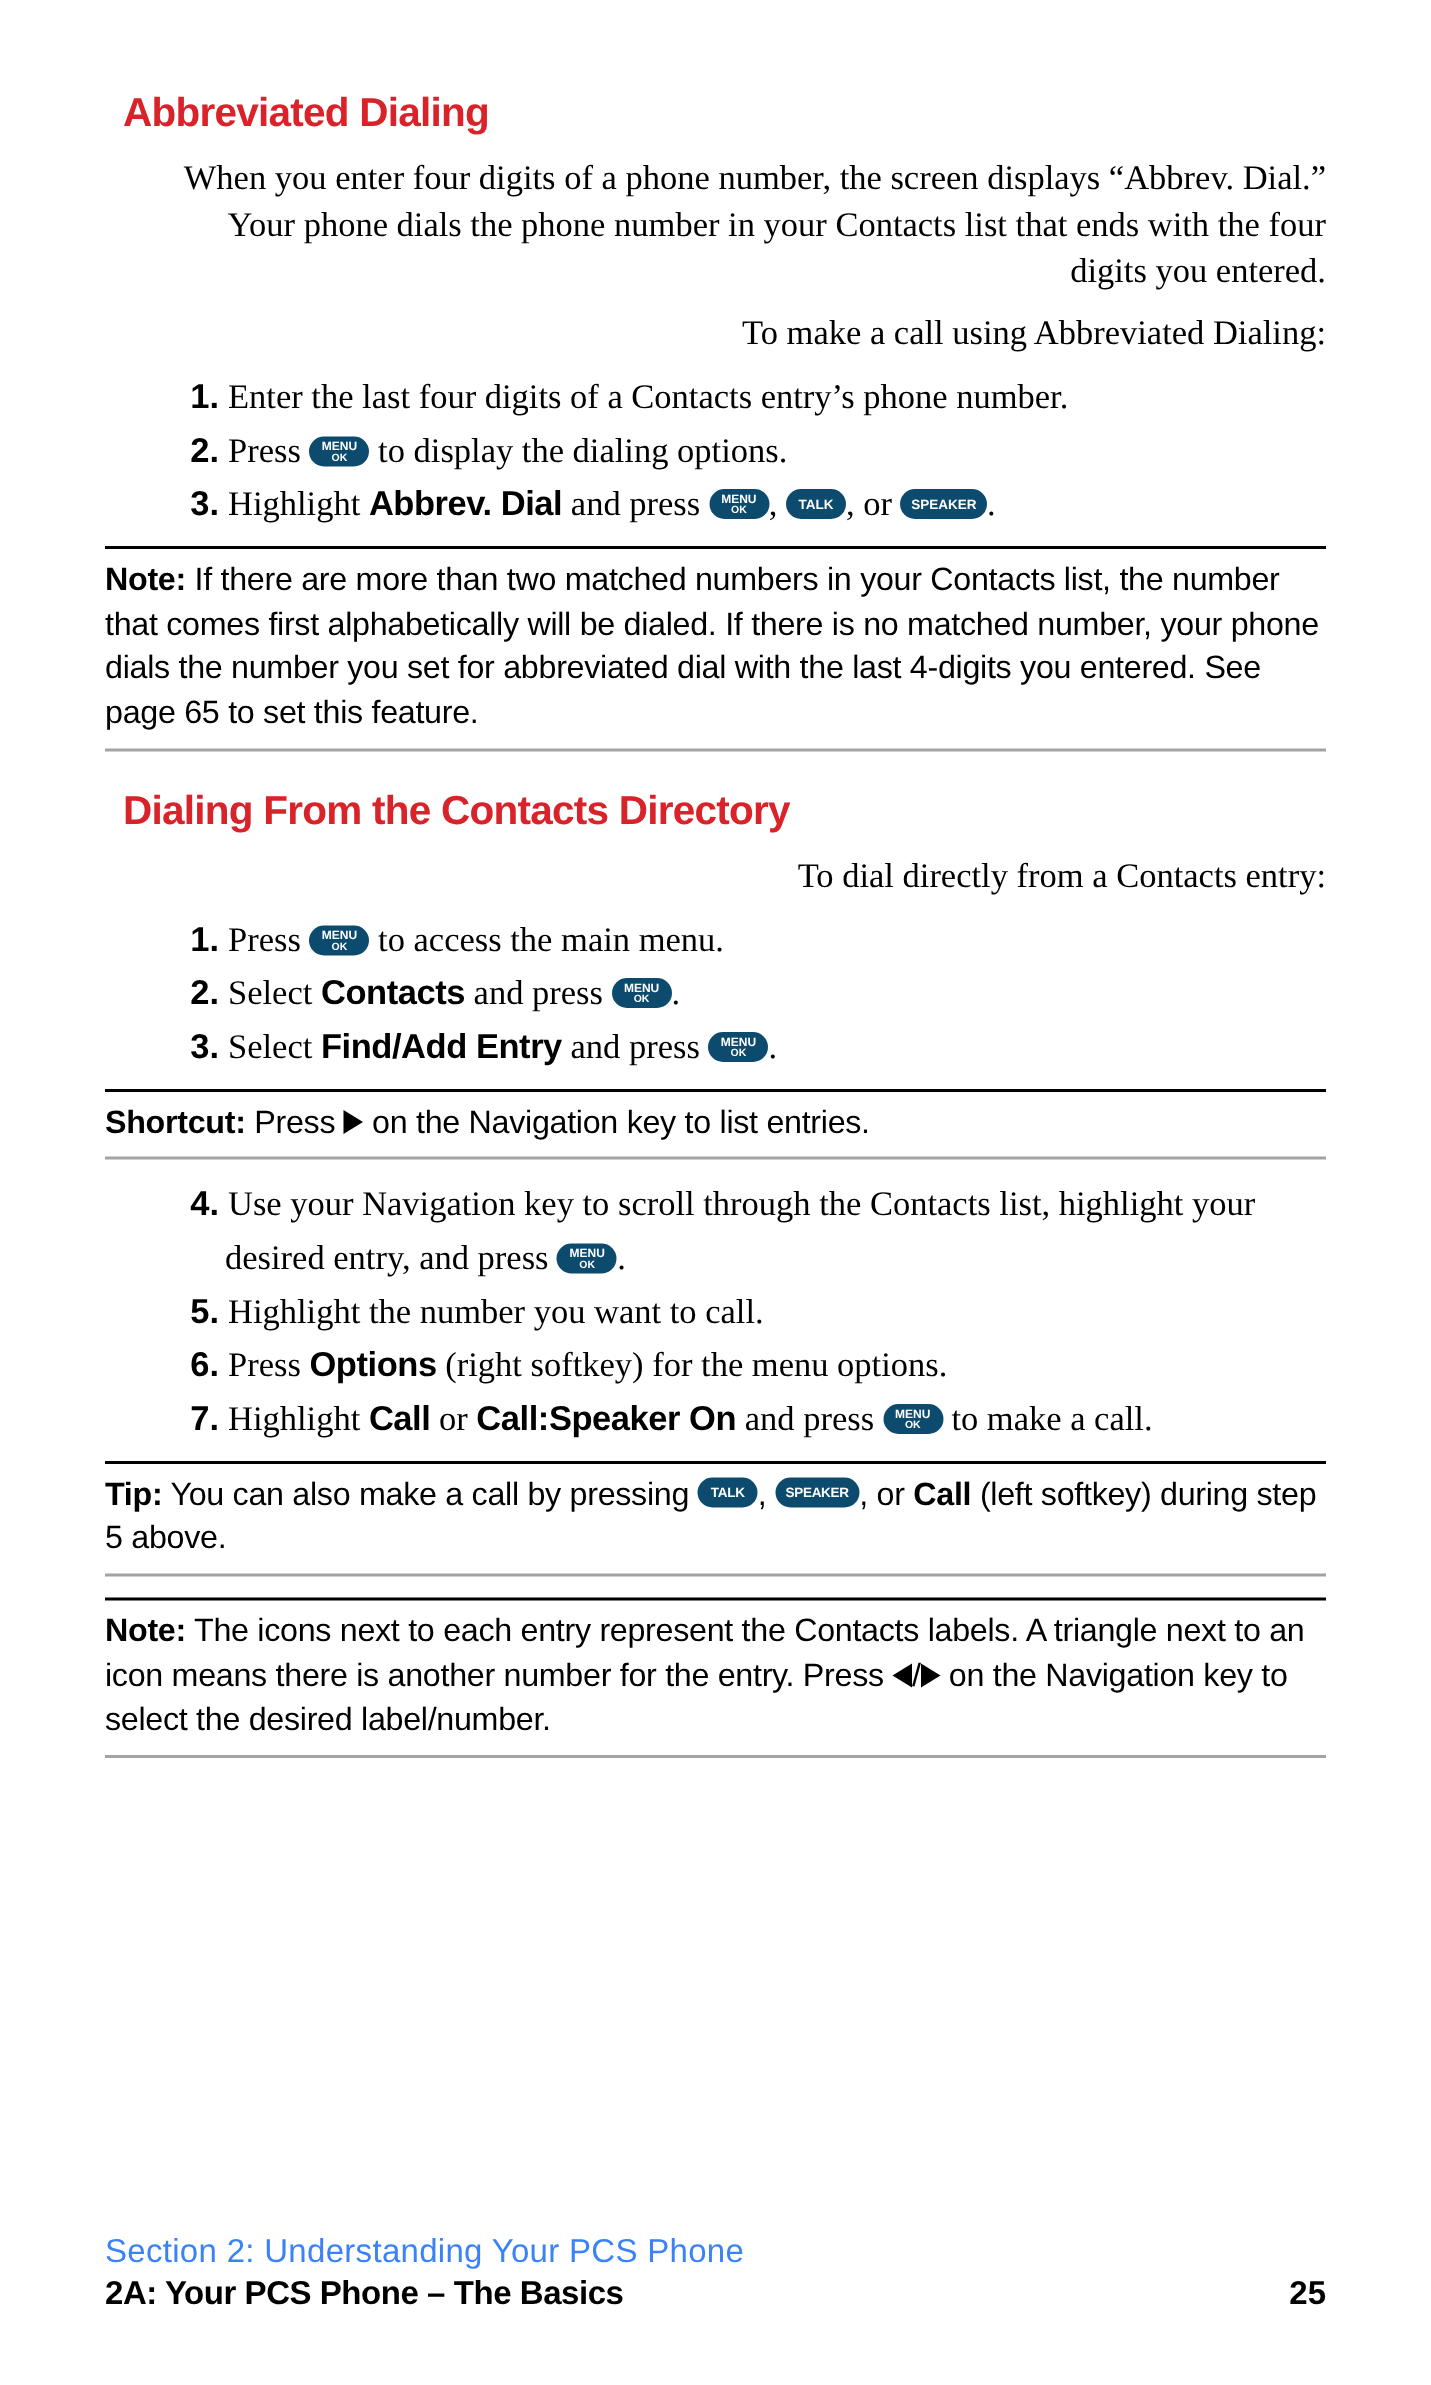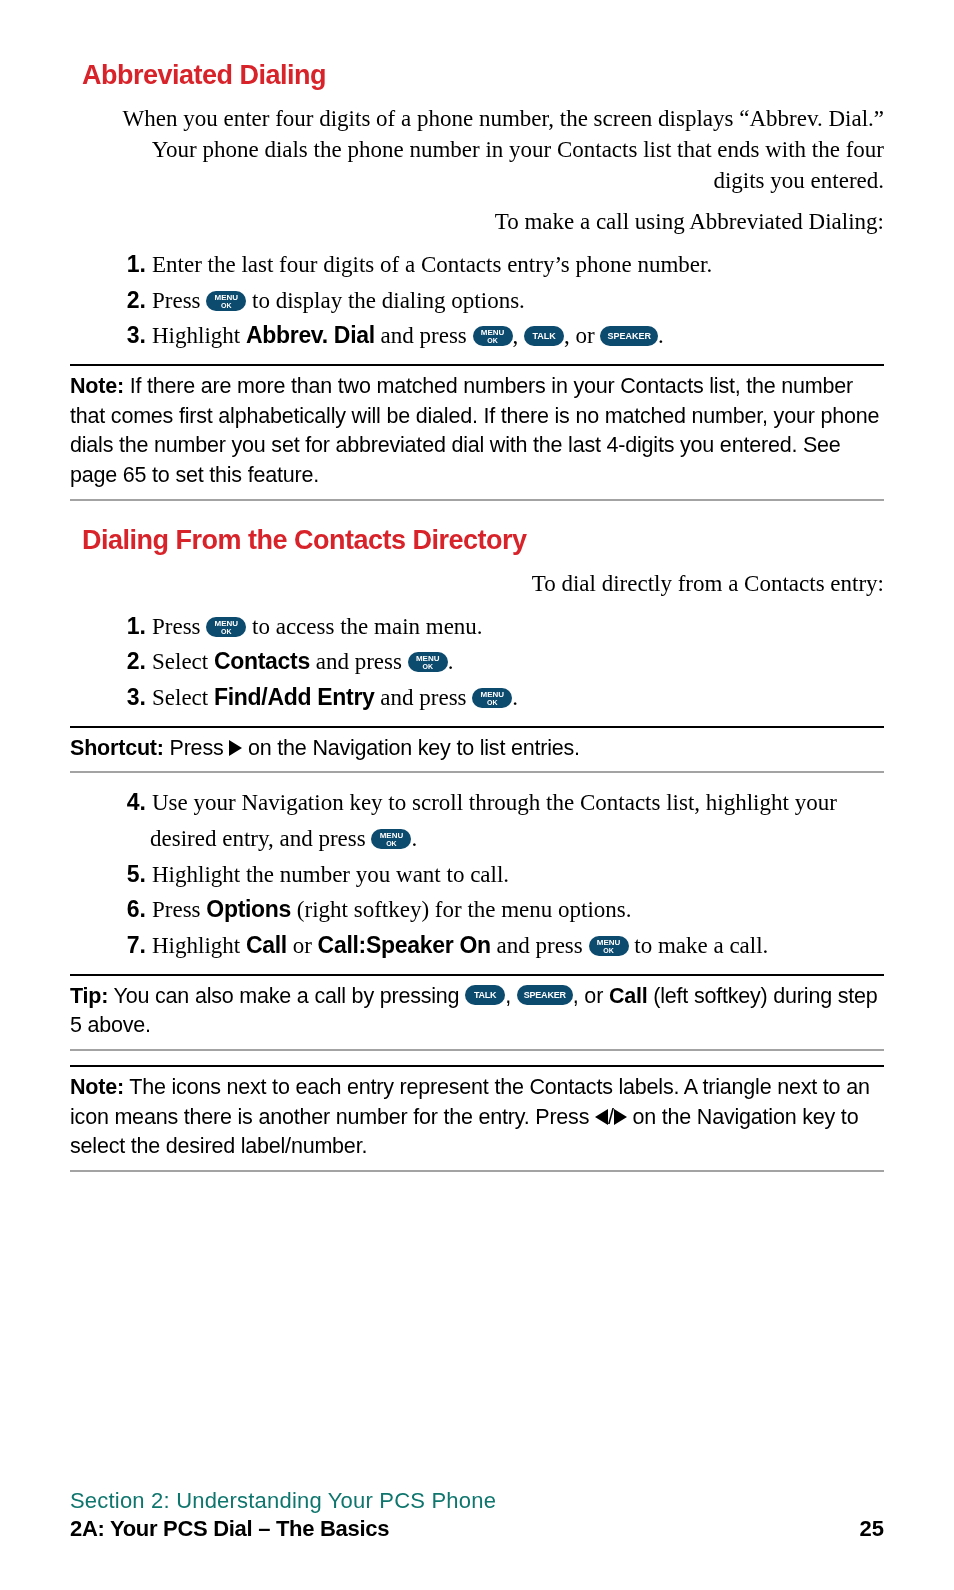--- a/index.html
+++ b/index.html
@@ -85,21 +85,21 @@
     position: relative;
     top: -1px;
   }
   .tri.right { border-top: 8px solid transparent; border-bottom: 8px solid transparent; border-left: 13px solid #000; }
   .tri.left  { border-top: 8px solid transparent; border-bottom: 8px solid transparent; border-right: 13px solid #000; }
   .footer {
     position: absolute;
     left: 70px; right: 70px; bottom: 48px;
     font-family: Arial, sans-serif;
   }
-  .footer .l1 { font-size: 22px; font-weight: 300; color:#0f766e; letter-spacing:0.2px; margin-bottom:2px; }
+  .footer .l1 { font-size: 22px; font-weight: 300; color:#3b82f6; letter-spacing:0.2px; margin-bottom:2px; }
   .footer .l2row { display:flex; justify-content:space-between; align-items:baseline; }
   .footer .l2 { font-size: 22px; font-weight: 900; letter-spacing:-0.3px; }
   .footer .pn { font-size: 22px; font-weight: 900; }
   .sec2 { }
 </style>
 </head>
 <body>
 
 <div>
   <h2 class="heading">Abbreviated Dialing</h2>
@@ -136,16 +136,16 @@
     <span class="lead">Tip:</span><span> You can also make a call by pressing </span><span class="key">TALK</span><span>, </span><span class="key">SPEAKER</span><span>, or </span><span class="lead">Call</span><span> (left softkey) during step 5 above.</span>
   </div>
   <div class="callout">
     <span class="lead">Note:</span><span> The icons next to each entry represent the Contacts labels. A triangle next to an icon means there is another number for the entry. Press </span><span class="tri left"></span><span>/</span><span class="tri right"></span><span> on the Navigation key to select the desired label/number.</span>
   </div>
 </div>
 
 <div class="footer">
   <div class="l1">Section 2: Understanding Your PCS Phone</div>
   <div class="l2row">
-    <div class="l2">2A: Your PCS Dial – The Basics</div>
+    <div class="l2">2A: Your PCS Phone – The Basics</div>
     <div class="pn">25</div>
   </div>
 </div>
 
 </body></html>

